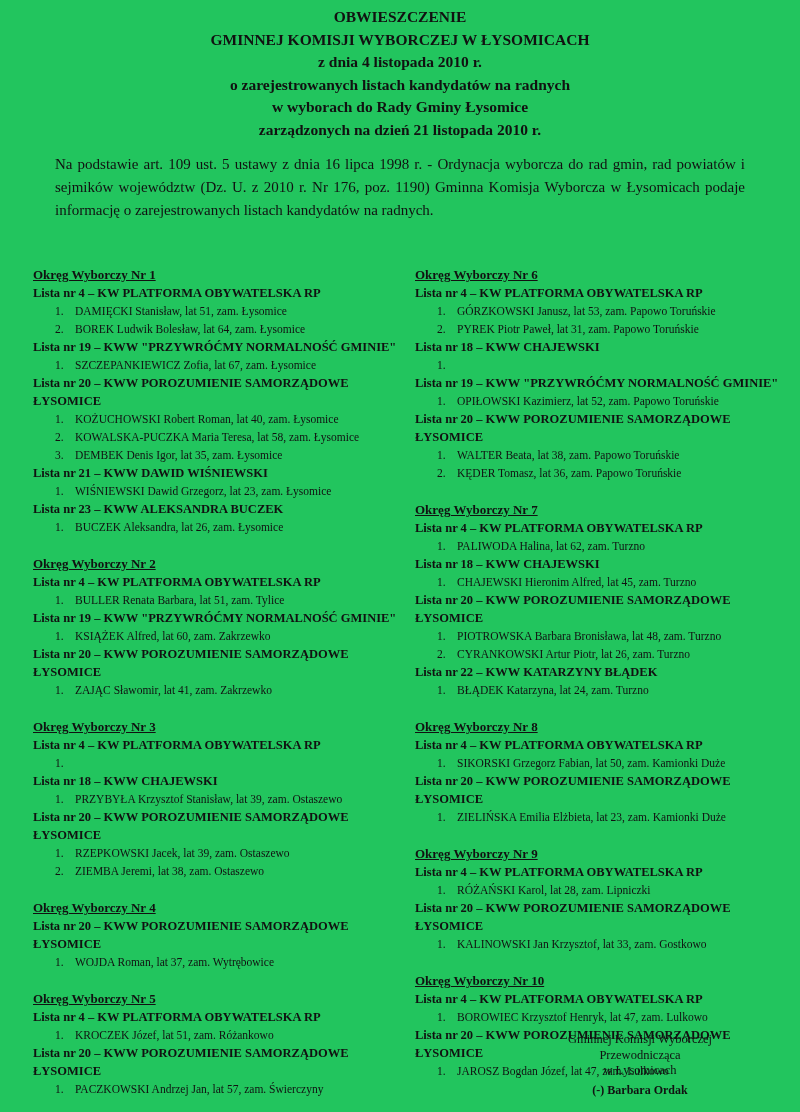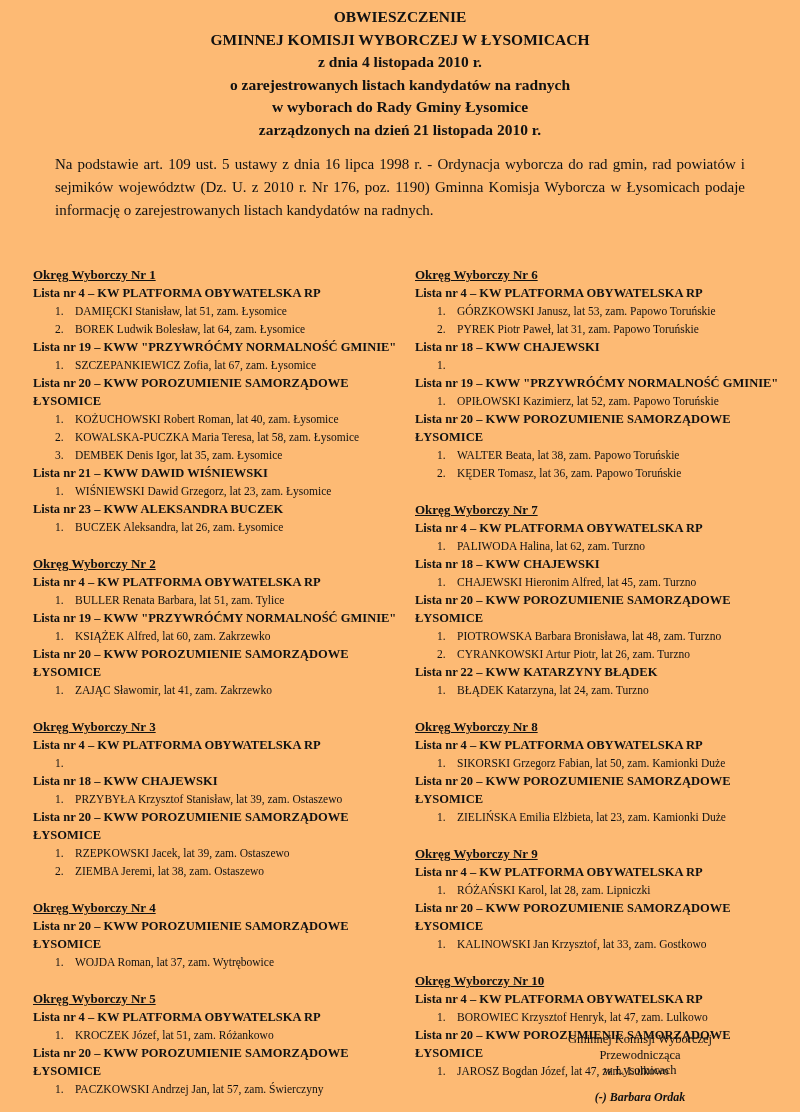--- a/index.html
+++ b/index.html
@@ -1,37 +1,37 @@
 <!DOCTYPE html>
 <html lang="pl"><head>
 <meta charset="utf-8">
 <style>
   html,body{margin:0;padding:0;background:#e8e8e8;}
   .page{
-    width:800px;height:1112px;background:#fdba74;position:relative;
+    width:800px;height:1112px;background:#22c55e;position:relative;
     font-family:"Liberation Serif","DejaVu Serif",serif;color:#111;
     margin:0 auto;overflow:hidden;
   }
   .title-block{padding-top:6px;text-align:center;font-weight:bold;
     font-size:15.5px;line-height:22.5px;}
   .title-block div{white-space:nowrap;}
   .intro{margin:12px 55px 12px 55px;font-size:15px;line-height:23px;
     text-align:justify;}
   .columns{display:flex;margin-top:44px;padding-left:33px;}
   .col{width:382px;}
   .okreg{margin-bottom:19px;}
   .okreg-heading{font-weight:bold;text-decoration:underline;
     font-size:13px;line-height:18px;}
   .lista-label{font-weight:bold;font-size:12.5px;line-height:18px;}
   .cand{font-size:11.5px;line-height:18px;display:flex;}
   .cand-num{width:20px;text-align:left;margin-left:22px;flex:0 0 auto;}
   .cand-text{flex:1 1 auto;}
   .signature-block{position:absolute;top:1032px;left:505px;width:270px;
     text-align:center;font-size:12.5px;line-height:15.5px;}
-  .signature-name{margin-top:11px;font-style:italic;font-weight:bold;
+  .signature-name{margin-top:4px;font-weight:bold;
     font-size:12px;}
 </style>
 </head>
 <body>
 
 <div class="page">
 
   <div class="title-block">
     <div>OBWIESZCZENIE</div>
     <div>GMINNEJ KOMISJI WYBORCZEJ W ŁYSOMICACH</div>

